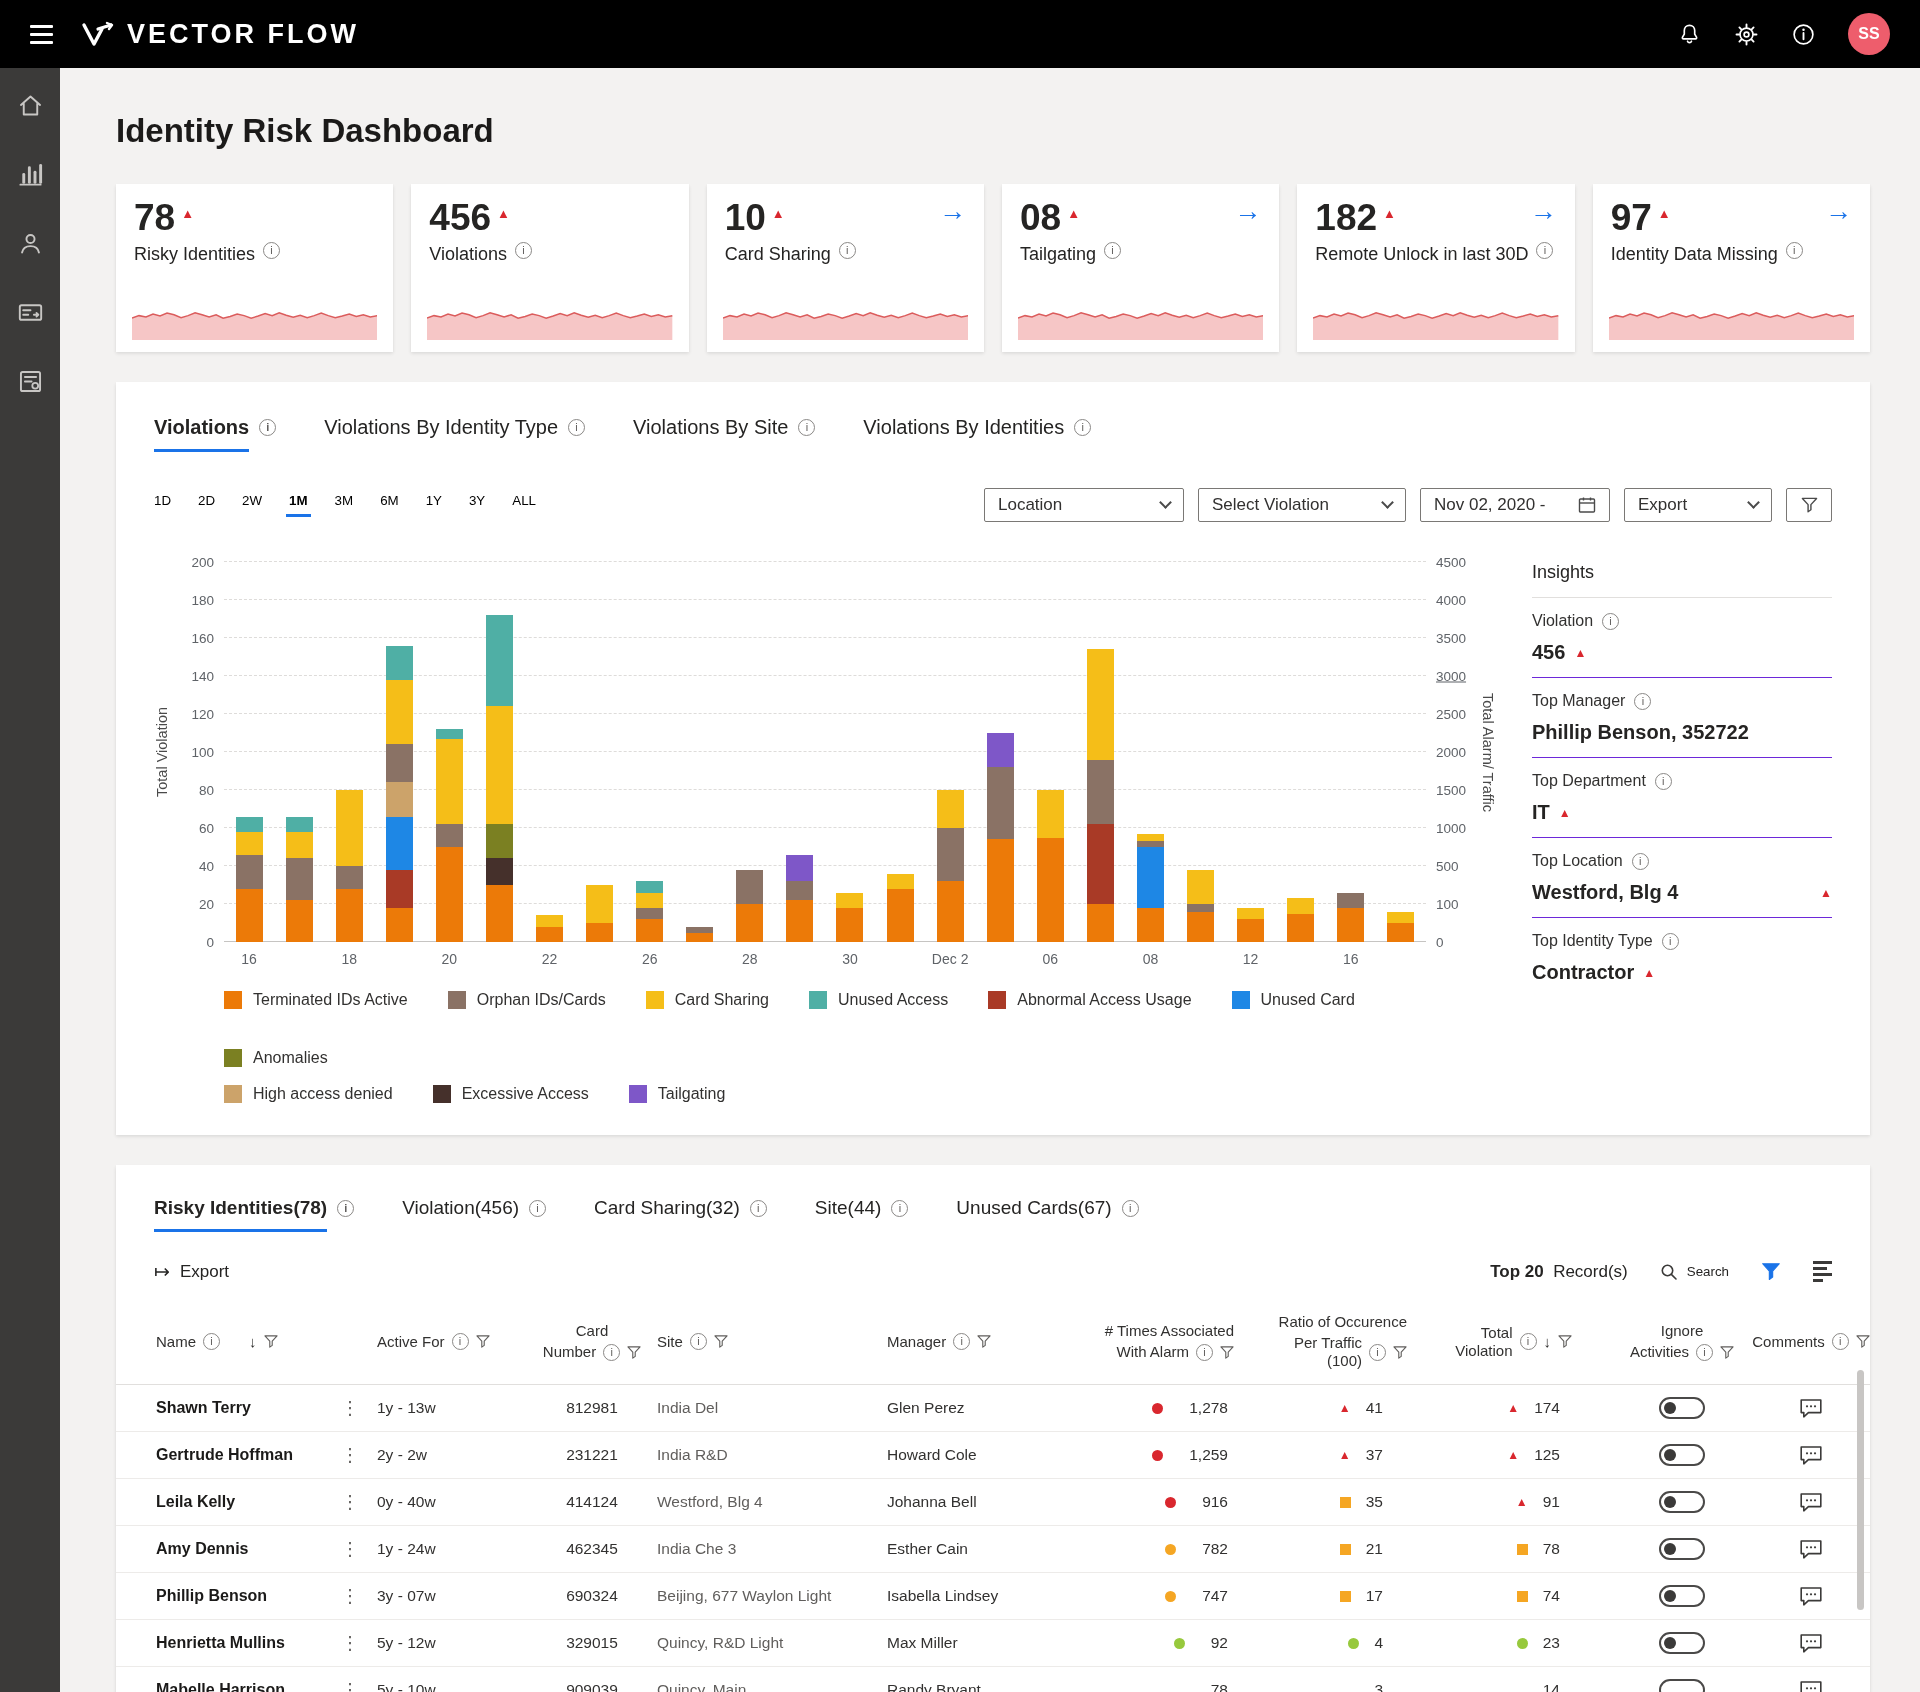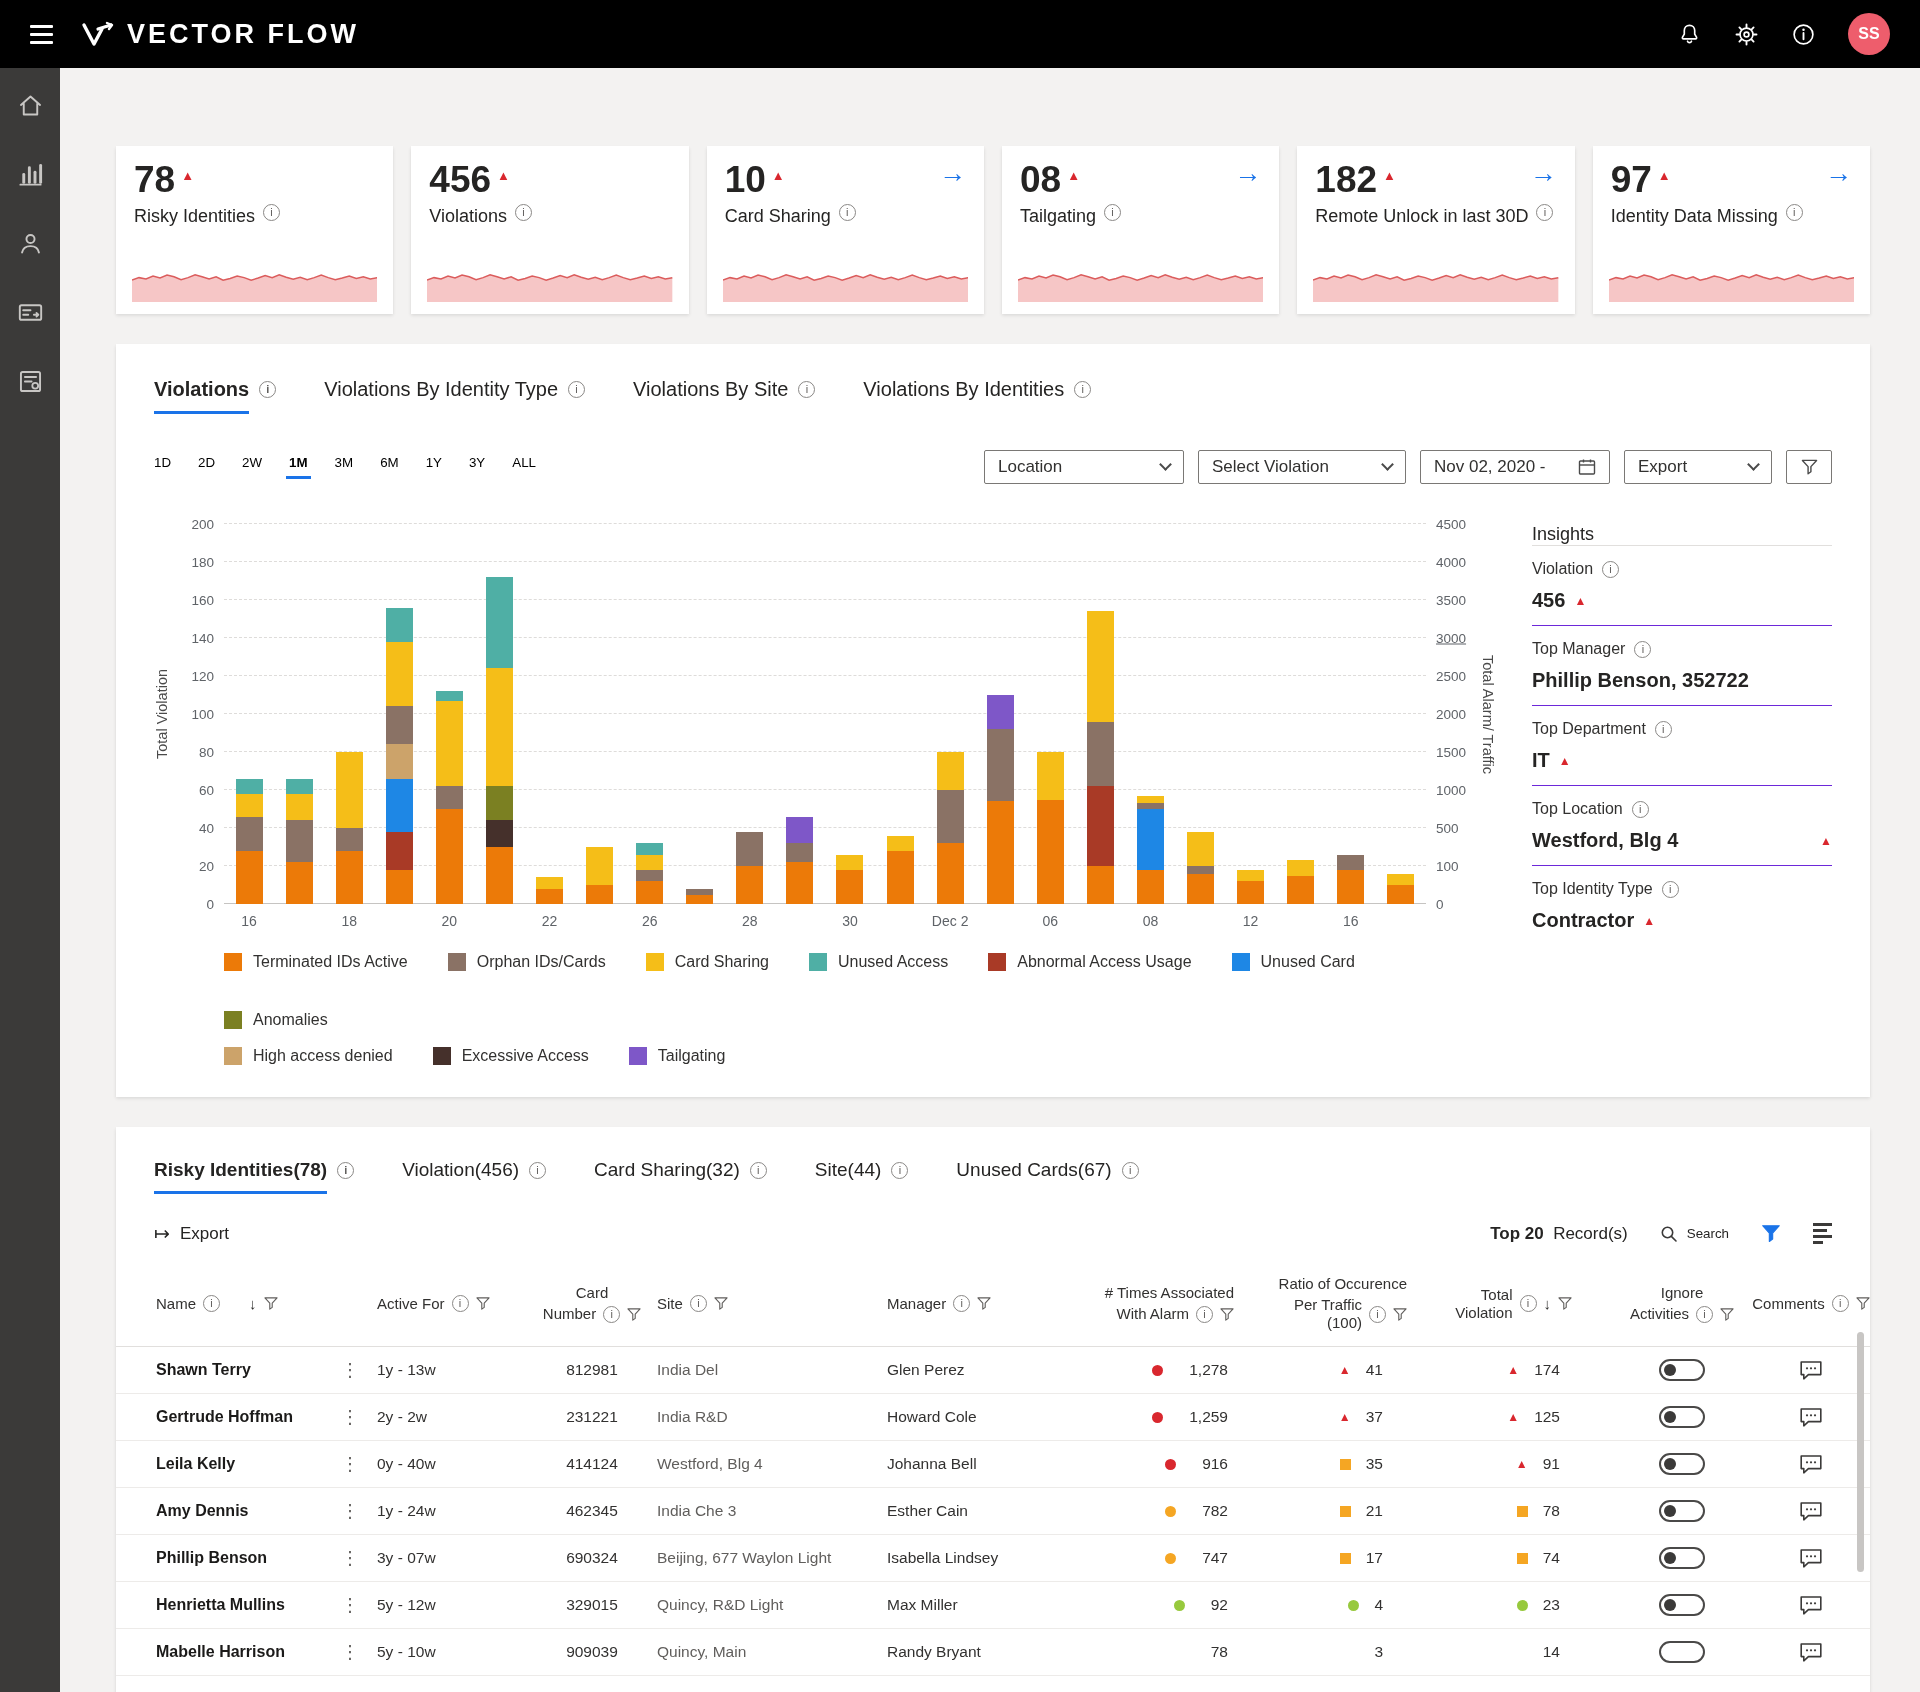--- a/index.html
+++ b/index.html
@@ -83,21 +83,21 @@
   .stack{width:27px;display:flex;flex-direction:column-reverse}
   .seg{width:100%}
   .xlabels{display:flex;margin-top:9px;font-size:14px;color:#5F6368}
   .xl{flex:1;text-align:center;white-space:nowrap}
   .legend-rows{margin-top:24px}
   .legend-row{display:flex;gap:40px;margin-top:18px;flex-wrap:wrap}
   .leg{display:flex;align-items:center;gap:11px;font-size:16px;color:#323130}
   .swatch{width:18px;height:18px;flex:none}
 
   .insights{width:300px;margin-left:36px}
-  .ins-title{font-size:18px;color:#252423;border-bottom:1px solid #E1DFDD}
+  .ins-title{font-size:18px;color:#252423;padding-bottom:14px;border-bottom:1px solid #E1DFDD}
   .ins-item{padding:14px 0 13px;border-bottom:1px solid #6d28d9}
   .ins-item:last-child{border-bottom:none}
   .ins-label{font-size:16px;color:#323130;display:flex;gap:9px;align-items:center}
   .ins-value{font-size:20px;font-weight:700;margin-top:11px;display:flex;align-items:center;gap:9px}
   .ins-value.spread{justify-content:space-between}
   .ins-tri{color:#D9272E;font-size:12px}
 
   
   .tbl-panel{padding:32px 0 46px;position:relative}
   .pad-h{padding-left:38px;padding-right:38px}
@@ -231,20 +231,21 @@
         <rect x="3.5" y="3.5" width="17" height="17" rx="1.5" fill="none" stroke="currentColor" stroke-width="1.7"></rect>
         <line x1="7" y1="8" x2="17" y2="8" stroke="currentColor" stroke-width="1.6" stroke-linecap="round"></line>
         <line x1="7" y1="12" x2="13" y2="12" stroke="currentColor" stroke-width="1.6" stroke-linecap="round"></line>
         <circle cx="16.2" cy="15.8" r="2.6" fill="none" stroke="currentColor" stroke-width="1.6"></circle>
       </svg>
   </span>
 </nav>
 
 <main class="content">
 
+  <h1 class="page-title">Identity Risk Dashboard</h1>
 
   <section class="kpis" id="kpis">
       <div class="kpi">
         <div class="kpi-top">
           <span class="kpi-value">78</span>
           <span class="tri-up">▲</span>
         </div>
         <div class="kpi-label-row">
           <span class="kpi-label">Risky Identities</span>
           <span class="info-icon">i</span>

